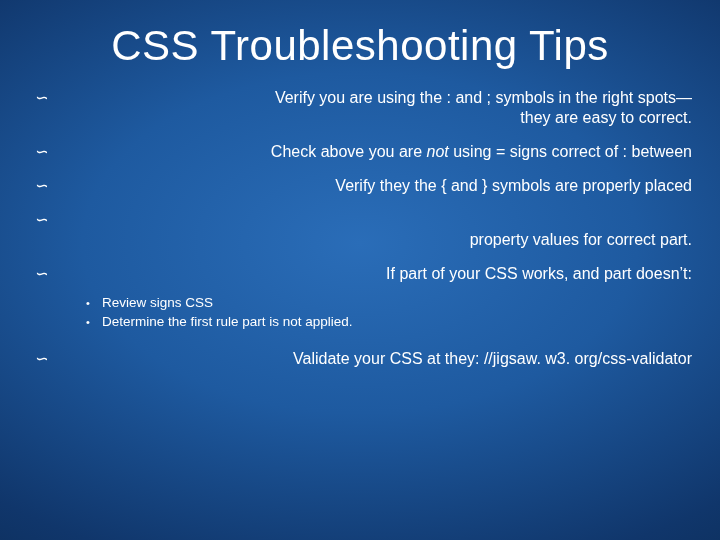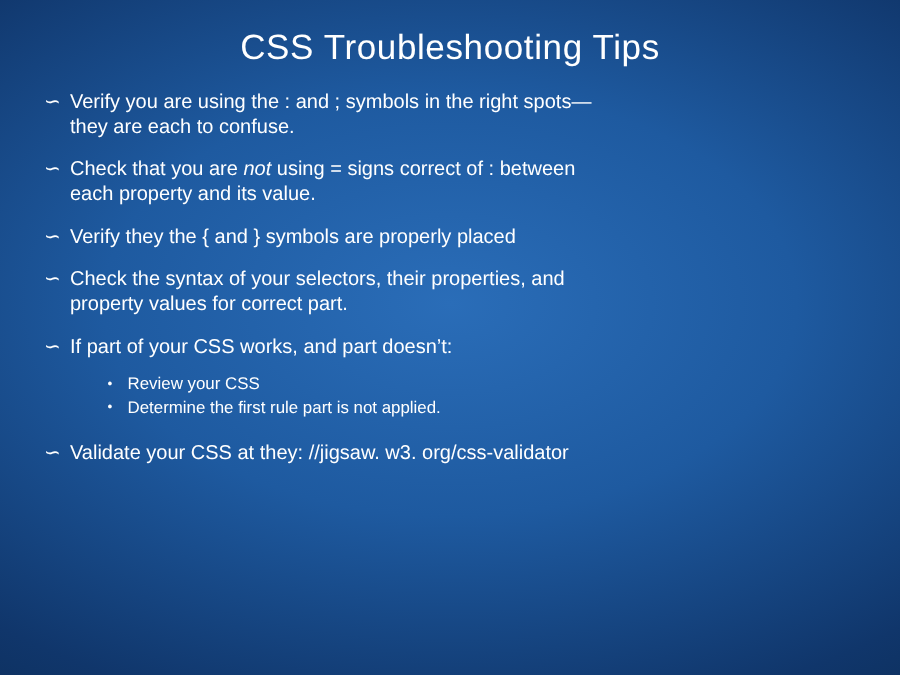--- a/index.html
+++ b/index.html
@@ -9,21 +9,21 @@
     height: 540px;
     overflow: hidden;
   }
   body {
     background: radial-gradient(ellipse 110% 90% at 50% 45%, #2a6db8 0%, #1e5aa0 35%, #10366b 70%, #082548 100%);
     color: #ffffff;
     font-family: Verdana, Geneva, sans-serif;
   }
   .title {
     font-family: Arial, Helvetica, sans-serif;
-    font-size: 28px;
+    font-size: 42px;
     text-align: center;
     padding-top: 22px;
     letter-spacing: 0.5px;
   }
   .content {
     padding: 18px 28px 0 28px;
   }
   .bul {
     display: flex;
     align-items: flex-start;
@@ -32,20 +32,21 @@
     line-height: 1.25;
   }
   .bul .mark {
     width: 28px;
     flex: 0 0 28px;
     text-align: center;
     font-size: 16px;
   }
   .bul .txt {
     flex: 1;
+    text-align: right;
   }
   .sublist {
     padding-left: 58px;
     margin-top: -4px;
     margin-bottom: 14px;
   }
   .sub {
     display: flex;
     align-items: flex-start;
     font-size: 13.5px;
@@ -68,52 +69,52 @@
 </head>
 <body>
 
 <div class="title">CSS Troubleshooting Tips</div>
 
 <div class="content">
 
   <div class="bul">
     <div class="mark">∽</div>
     <div class="txt">
-      <span>Verify you are using the : and ; symbols in the right spots—</span><br><span>they are each to confuse.</span>
+      <span>Verify you are using the : and ; symbols in the right spots—</span><br><span>they are easy to correct.</span>
     </div>
   </div>
 
   <div class="bul">
     <div class="mark">∽</div>
     <div class="txt">
-      <span>Check that you are </span><em class="ital">not</em><span> using = signs correct of : between</span><br><span>each property and its value.</span>
+      <span>Check above you are </span><em class="ital">not</em><span> using = signs correct of : between</span><br>
     </div>
   </div>
 
   <div class="bul">
     <div class="mark">∽</div>
     <div class="txt">Verify they the { and } symbols are properly placed</div>
   </div>
 
   <div class="bul">
     <div class="mark">∽</div>
     <div class="txt">
-      <span>Check the syntax of your selectors, their properties, and</span><br><span>property values for correct part.</span>
+      <br><span>property values for correct part.</span>
     </div>
   </div>
 
   <div class="bul">
     <div class="mark">∽</div>
     <div class="txt"> If part of your CSS works, and part doesn’t:</div>
   </div>
 
   <div class="sublist">
     <div class="sub">
       <div class="smark">•</div>
-      <div class="stxt">Review your CSS</div>
+      <div class="stxt">Review signs CSS</div>
     </div>
     <div class="sub">
       <div class="smark">•</div>
       <div class="stxt">
         <span>Determine the first rule part is not applied.</span><br>
       </div>
     </div>
   </div>
 
   <div class="bul" style="margin-top:18px;">

